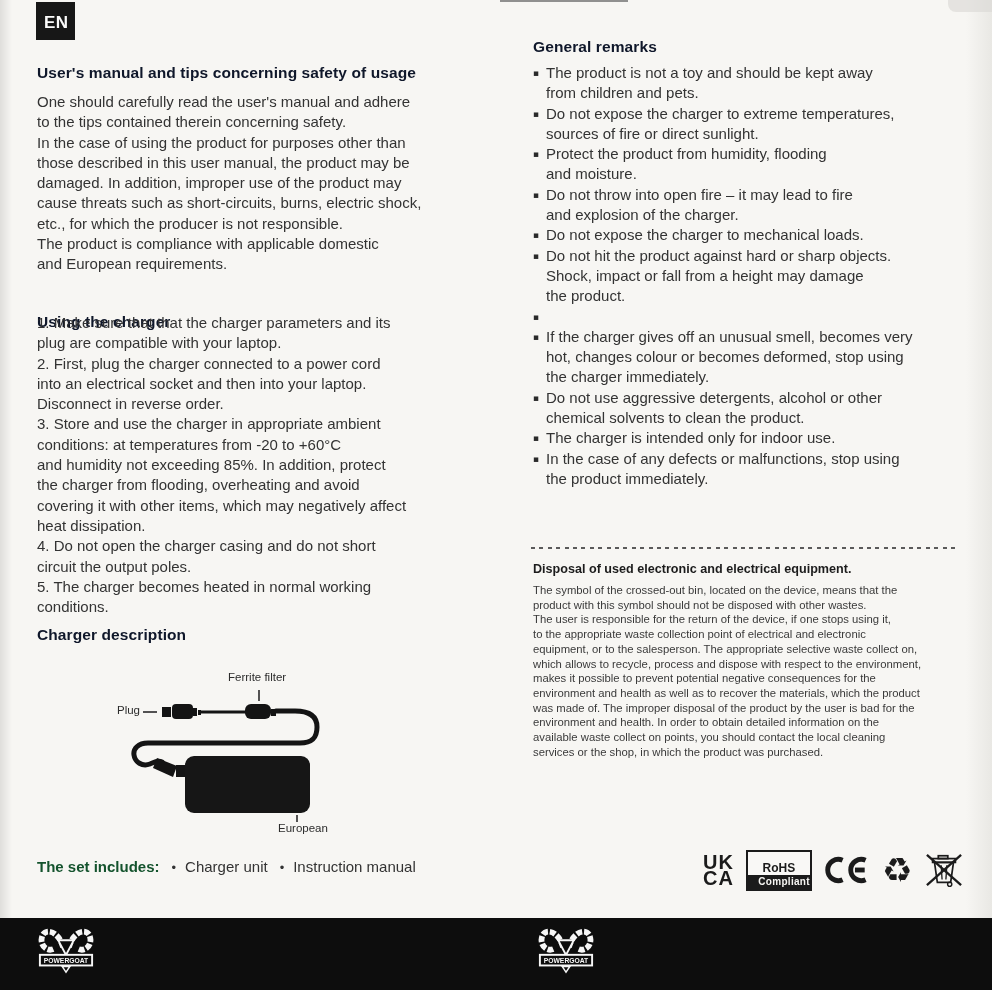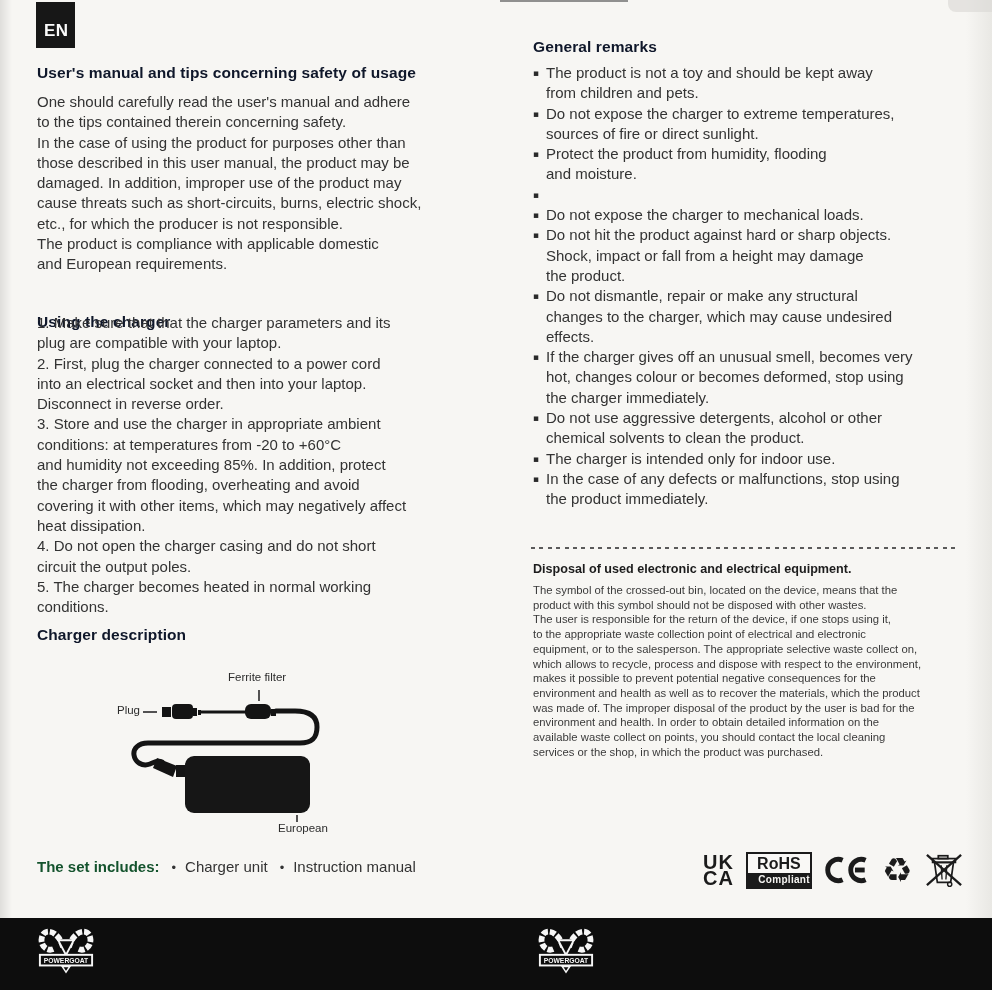--- a/index.html
+++ b/index.html
@@ -9,21 +9,21 @@
     font-family:"Liberation Sans", sans-serif;
     color:#303030;
   }
   .edge-left{position:absolute;left:0;top:0;bottom:72px;width:12px;
     background:linear-gradient(to right,#dfdedb,rgba(247,246,243,0));}
   .edge-right{position:absolute;right:0;top:0;bottom:72px;width:26px;
     background:linear-gradient(to left,#e9e8e4,rgba(247,246,243,0));}
   .speck-top{position:absolute;left:500px;top:0;width:128px;height:2px;background:#3c3c3c;opacity:.55;}
   .smudge{position:absolute;right:0;top:0;width:44px;height:12px;background:#d8d7d3;opacity:.6;border-radius:0 0 0 8px;}
 
-  .en-badge{position:absolute;left:36px;top:2px;width:39px;height:46px;background:#171717;}
+  .en-badge{position:absolute;left:36px;top:2px;width:39px;height:38px;background:#171717;}
   .en-badge span{position:absolute;left:8px;bottom:7px;color:#fbfbfb;font-size:17px;font-weight:bold;letter-spacing:.5px;}
 
   .abs{position:absolute;}
   .h{margin:0;font-size:15.5px;font-weight:bold;color:#0f172a;letter-spacing:.1px;}
   .body{margin:0;font-size:15px;line-height:20.3px;color:#333;}
   .pre{white-space:pre-line;}
 
   
   .lcol{left:37px;width:436px;}
   
@@ -41,21 +41,21 @@
 
   .dlabel{position:absolute;font-size:11.5px;color:#2c2c2c;}
   .set-line{font-size:15px;color:#333;}
   .set-line b{color:#14532d;}
   .si-item{margin-left:12px;}
   .si-item .dot{margin-right:9px;font-size:13px;}
 
   .certs{position:absolute;left:703px;top:846px;height:48px;display:flex;align-items:center;gap:12px;}
   .ukca{font-size:20px;line-height:16.5px;font-weight:bold;color:#1b1b1b;letter-spacing:1px;}
   .rohs{width:62px;border:2.5px solid #1b1b1b;background:#f9f8f6;text-align:center;}
-  .rohs-top{font-size:16px;font-weight:bold;color:#1b1b1b;padding:1px 0 0;}
+  .rohs-top{font-size:12px;font-weight:bold;color:#1b1b1b;padding:9px 0 0;}
   .rohs-bot{font-size:10px;font-weight:bold;color:#f6f5f2;background:#1b1b1b;padding:1px 0 2px;letter-spacing:.3px;text-align:right;}
   .recycle{font-size:34px;line-height:40px;color:#1b1b1b;font-family:"DejaVu Sans", sans-serif;}
 
   .footer{position:absolute;left:0;right:0;top:918px;bottom:0;background:#0d0d0d;}
   .pg-logo{position:absolute;top:7px;width:58px;height:50px;}
 
   svg{display:block;}
 </style>
 </head>
 <body>
@@ -153,39 +153,38 @@
       </div>
 
       <div class="bullet-row">
         <span class="bmark">▪</span>
         <span class="btext pre">Protect the product from humidity, flooding
 and moisture.</span>
       </div>
 
       <div class="bullet-row">
         <span class="bmark">▪</span>
+        <span class="btext pre">Do not throw into open fire – it may lead to fire
+and explosion of the charger.</span>
       </div>
 
       <div class="bullet-row">
         <span class="bmark">▪</span>
         <span class="btext pre">Do not expose the charger to mechanical loads.</span>
       </div>
 
       <div class="bullet-row">
         <span class="bmark">▪</span>
         <span class="btext pre">Do not hit the product against hard or sharp objects.
 Shock, impact or fall from a height may damage
 the product.</span>
       </div>
 
       <div class="bullet-row">
         <span class="bmark">▪</span>
-        <span class="btext pre">Do not dismantle, repair or make any structural
-changes to the charger, which may cause undesired
-effects.</span>
       </div>
 
       <div class="bullet-row">
         <span class="bmark">▪</span>
         <span class="btext pre">If the charger gives off an unusual smell, becomes very
 hot, changes colour or becomes deformed, stop using
 the charger immediately.</span>
       </div>
 
       <div class="bullet-row">

